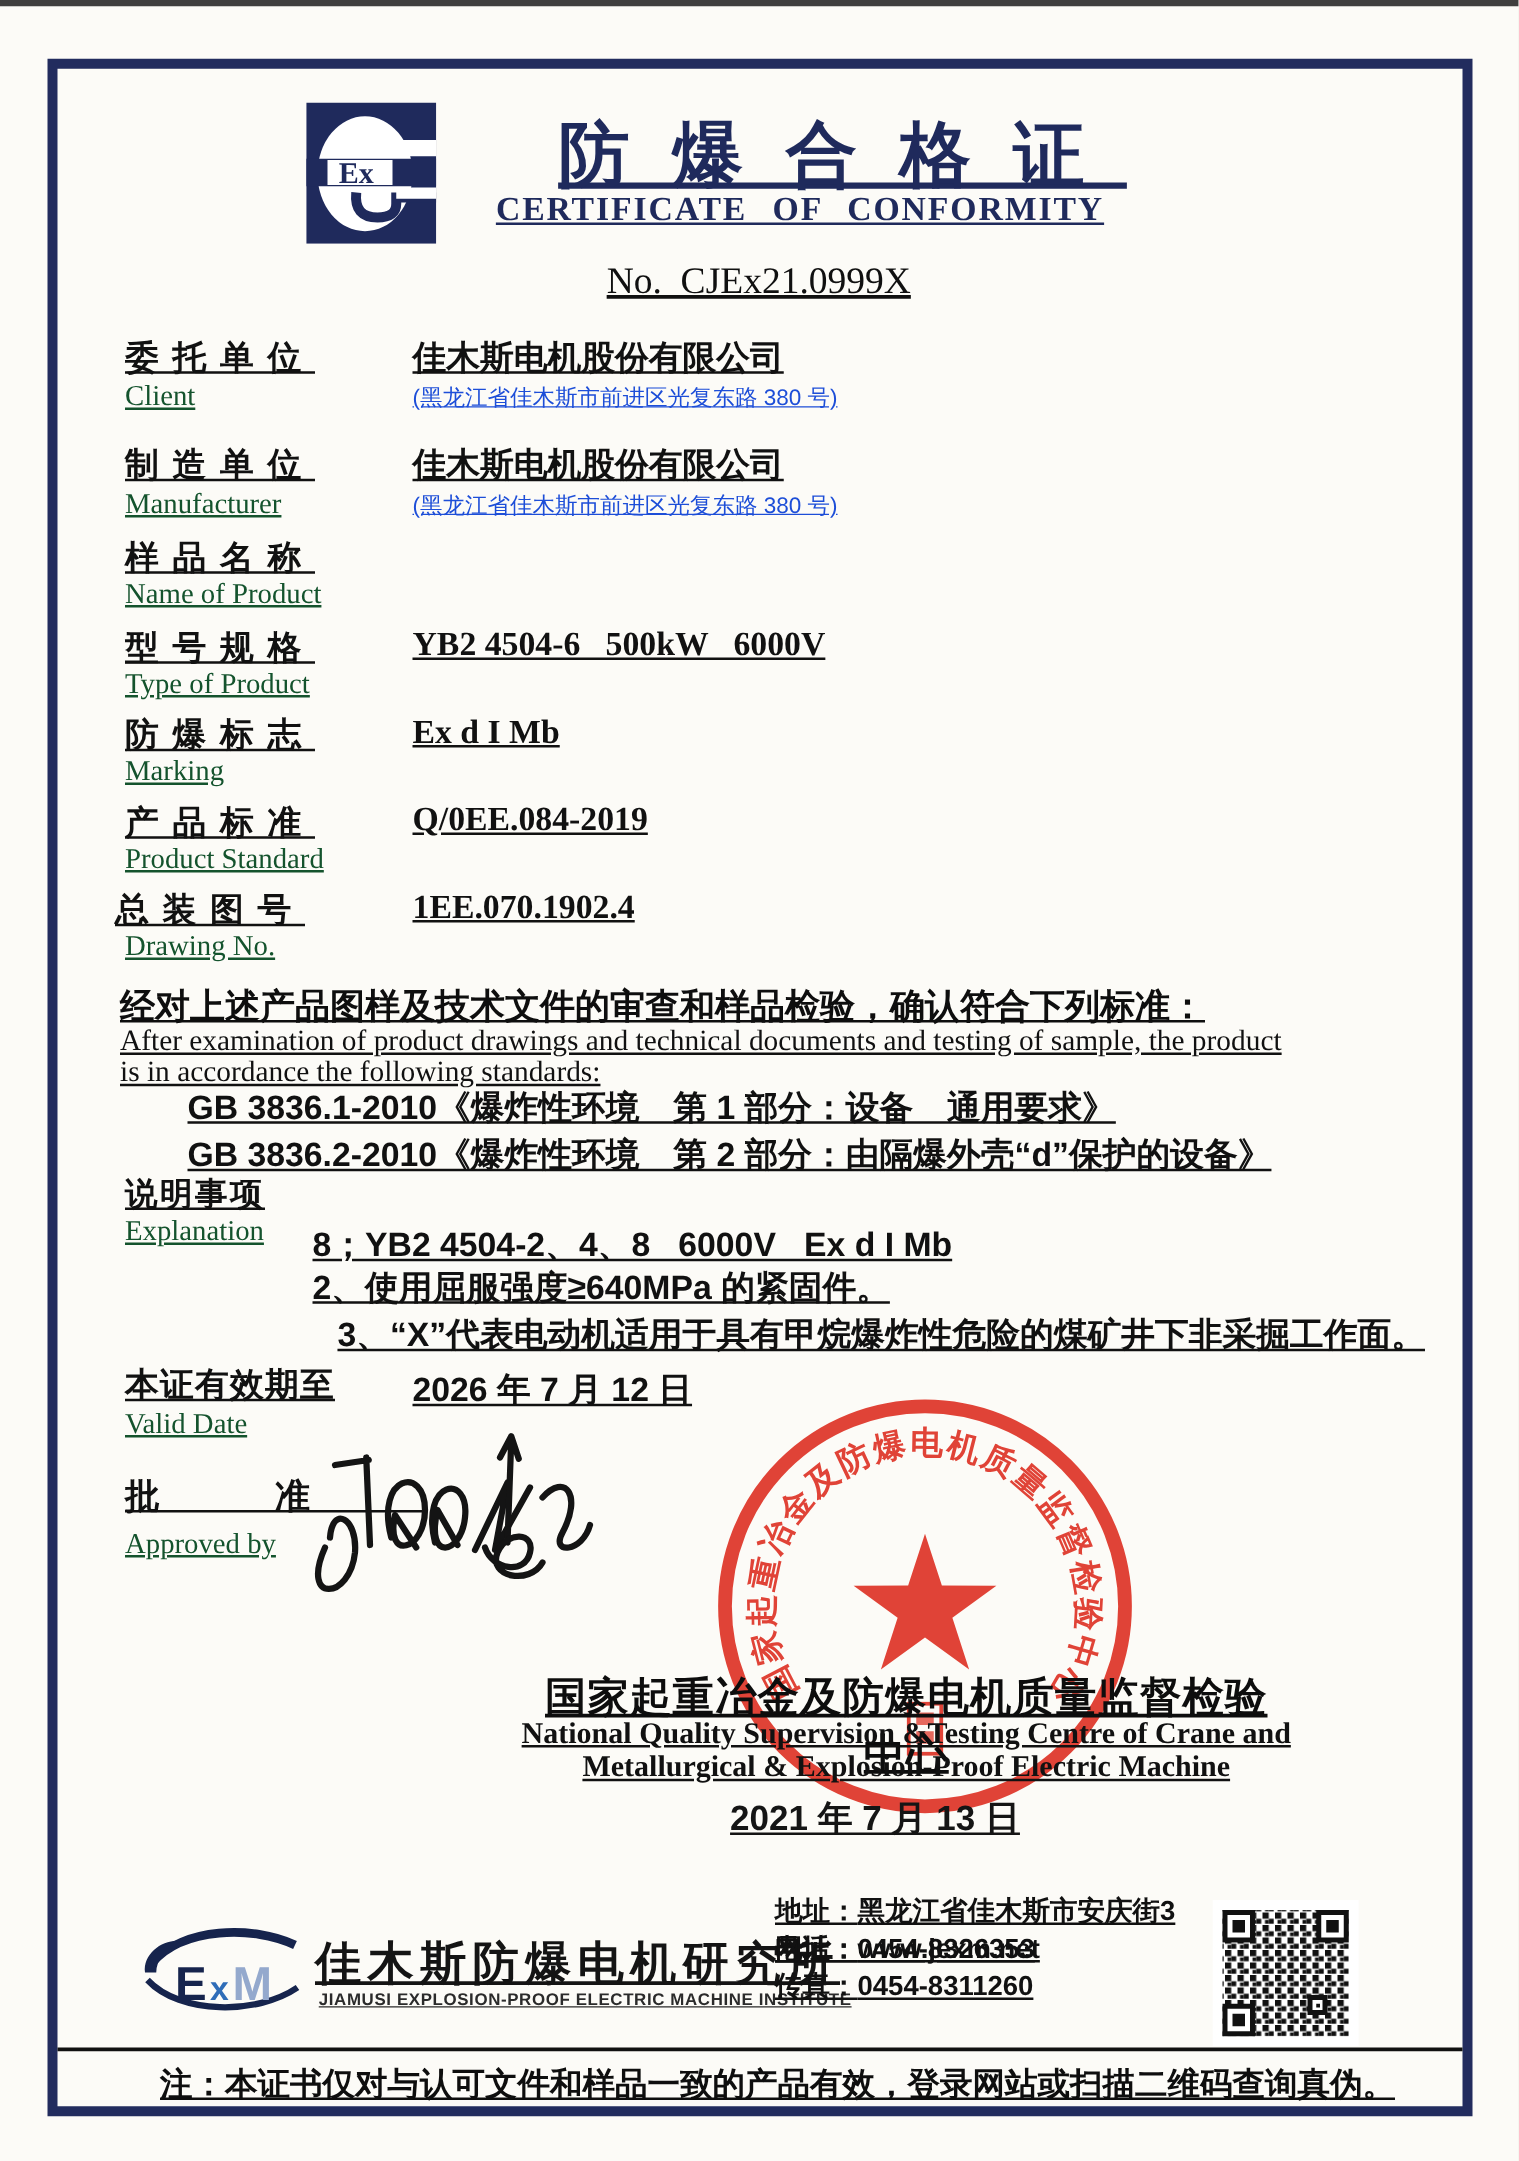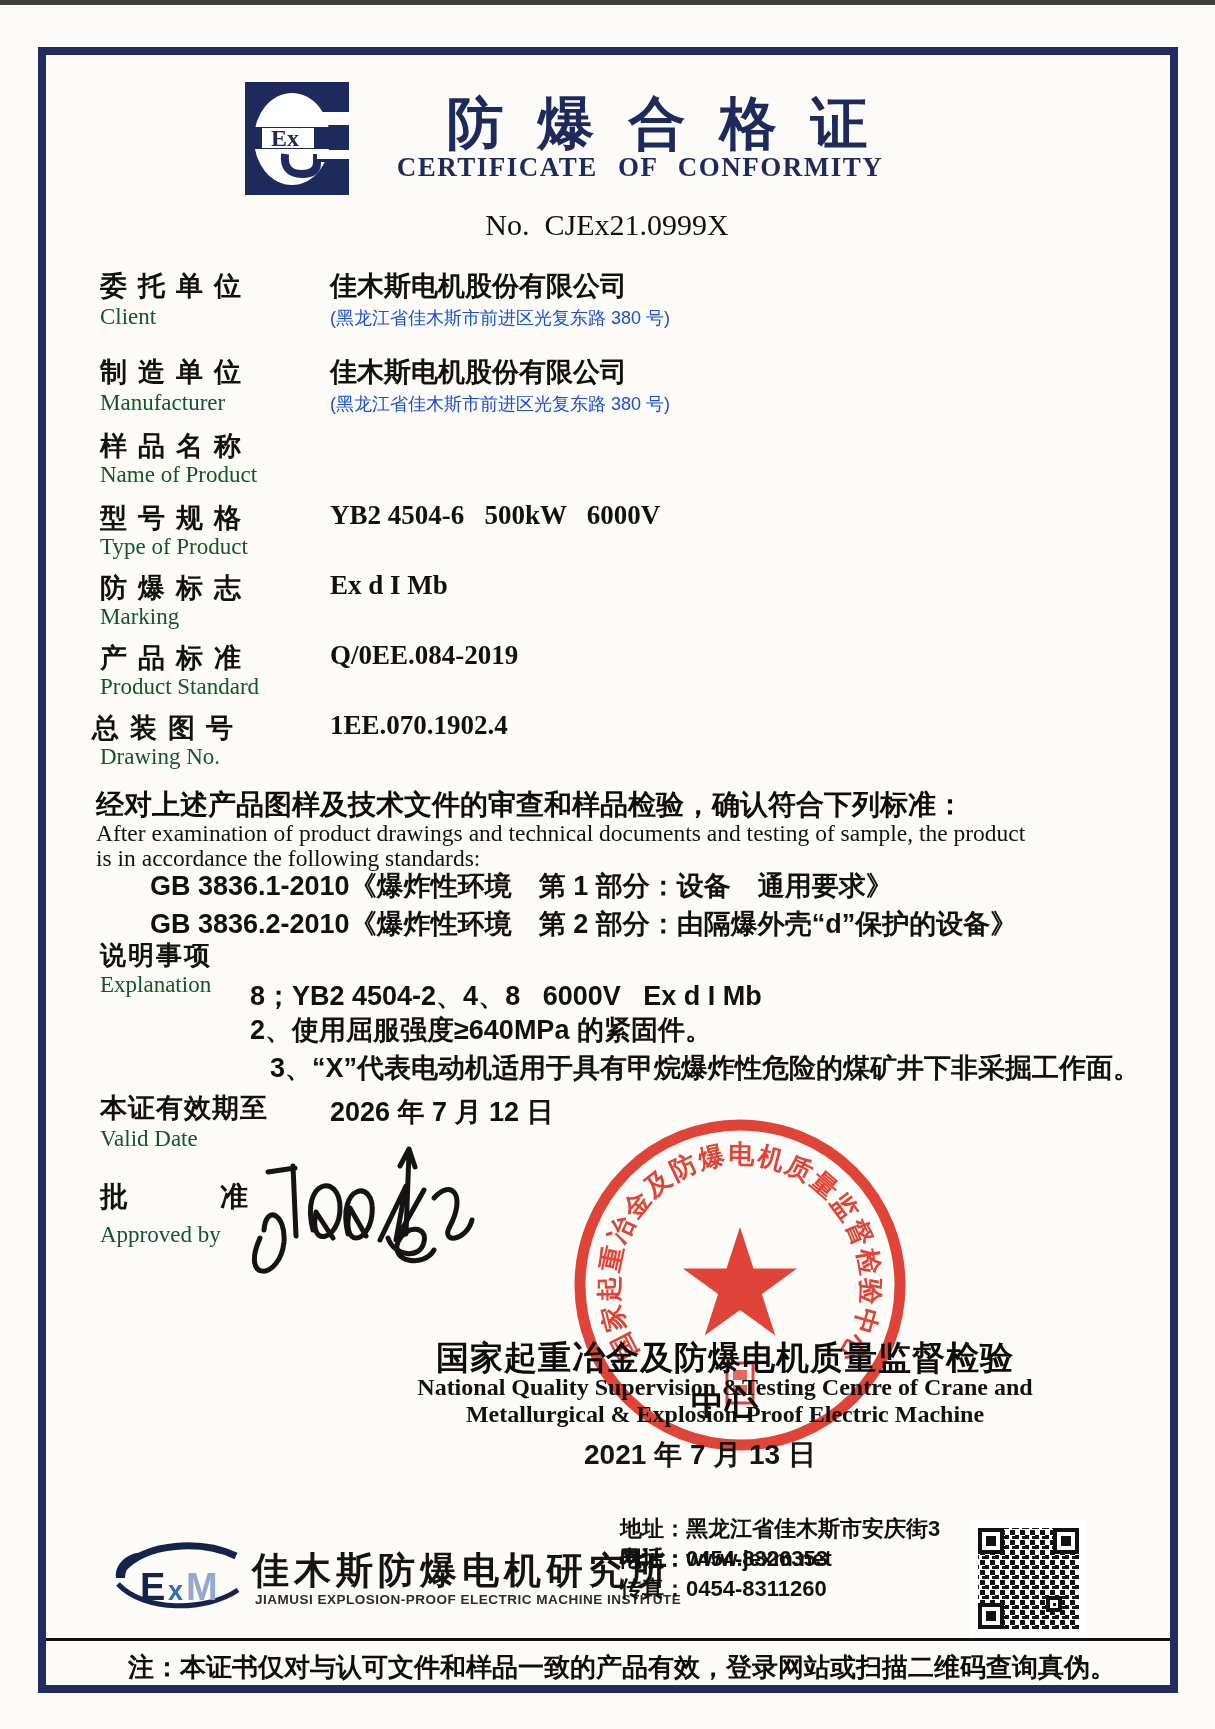--- a/index.html
+++ b/index.html
@@ -1,21 +1,21 @@
 <!DOCTYPE html>
 <html><head>
 <meta charset="utf-8">
 <style>
   html,body{margin:0;padding:0;background:#efede7;}
   .page{position:relative;width:1215px;height:1729px;background:#fcfbf7;overflow:hidden;
         font-family:"Liberation Sans",sans-serif;color:#151515;}
   .scan-top{position:absolute;left:0;top:0;width:100%;height:5px;background:#1d1d1d;opacity:.85;}
   .frame{position:absolute;left:38px;top:47px;width:1140px;height:1646px;box-sizing:border-box;
          border:8px solid #222c5e;background:transparent;}
-  .abs{position:absolute;}
+  .abs{position:absolute;text-decoration:underline;}
   .serif{font-family:"Liberation Serif",serif;}
   .pre{white-space:pre;}
 
   .title-cn{left:340px;top:86px;width:600px;text-align:center;font-size:57px;font-weight:700;
             letter-spacing:34px;padding-left:34px;color:#1f2a5c;}
   .title-en{left:340px;top:152px;width:600px;text-align:center;font-size:27px;font-weight:700;
             letter-spacing:1.5px;word-spacing:12px;color:#1f2a5c;}
   .cert-no{left:307px;top:208px;width:600px;text-align:center;font-size:30px;color:#101010;}
 
   .f-label{font-size:27px;font-weight:700;letter-spacing:11px;color:#111;}

